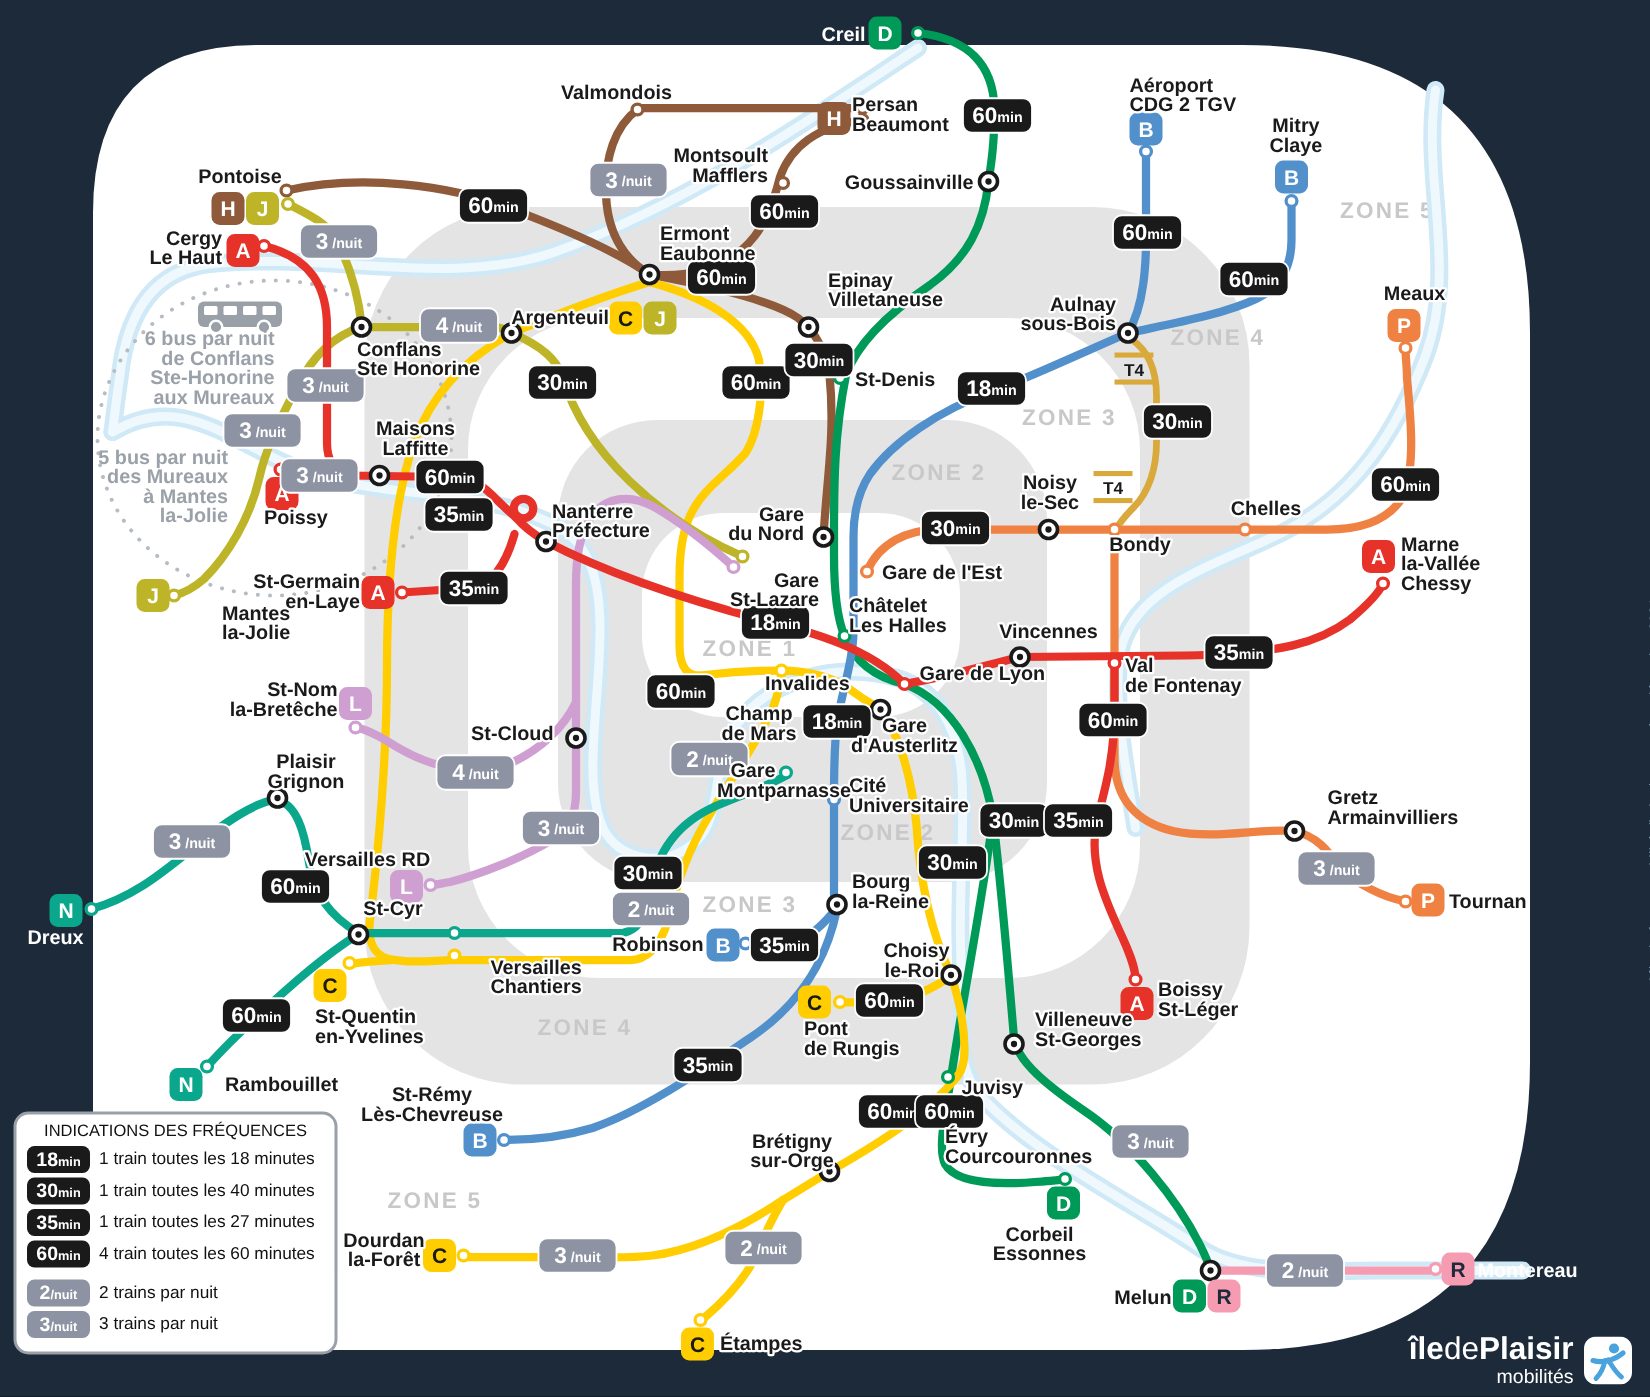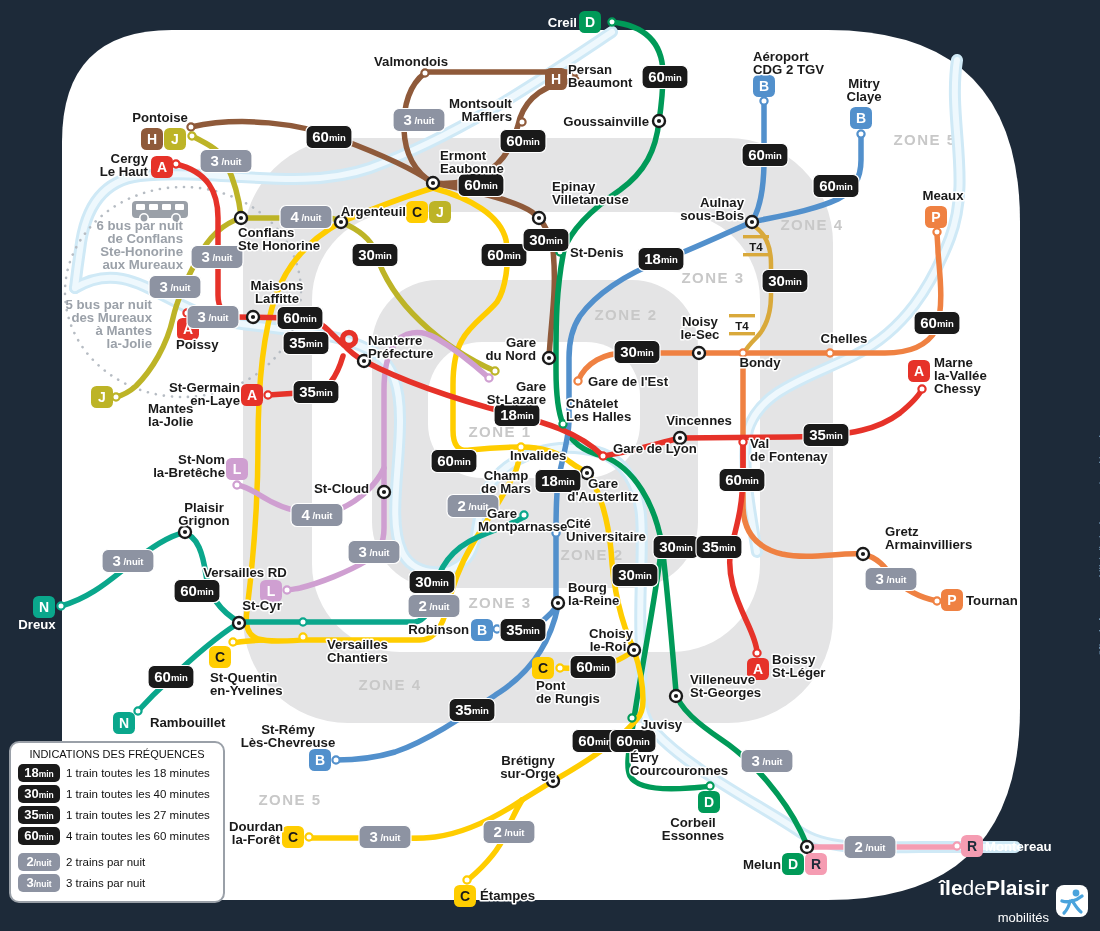--- a/index.html
+++ b/index.html
@@ -15,21 +15,21 @@
   .lbadge.min{background:#1a1a1a;}
   .lbadge.nuit{background:#8d93a2;}
   .lbadge .v{font-size:13px;}
   .lbadge .u{font-size:8.5px;}
   .legend-row .txt{font-size:11.5px;font-weight:normal;color:#111;}
   .night-gap{margin-top:8px;}
   .logo{position:absolute;right:12px;bottom:7px;display:flex;align-items:center;gap:7px;z-index:6;}
   .logo-text{text-align:right;color:#fff;line-height:1;}
   .logo-l1{font-size:21px;font-weight:bold;}
   .logo-l1 .thin{font-weight:normal;}
-  .logo-l2{font-size:13px;margin-top:13px;}
+  .logo-l2{font-size:13px;margin-top:1px;}
   .copyright{position:absolute;right:2px;top:640px;width:16px;height:260px;z-index:6;
              color:#7fa8c9;font-size:9px;letter-spacing:.4px;white-space:nowrap;
              transform:rotate(-90deg);transform-origin:top right;text-align:left;}
 </style>
 </head>
 <body>
 
 <div class="stage">
   <svg id="map" width="1100" height="931" viewBox="0 0 1100 931">
       <path d="M 172,30 H 828 Q 1020,30 1020,222 V 708 Q 1020,900 828,900 H 154 Q 62,900 62,808 V 142 Q 62,30 172,30 Z" fill="#ffffff"></path>

